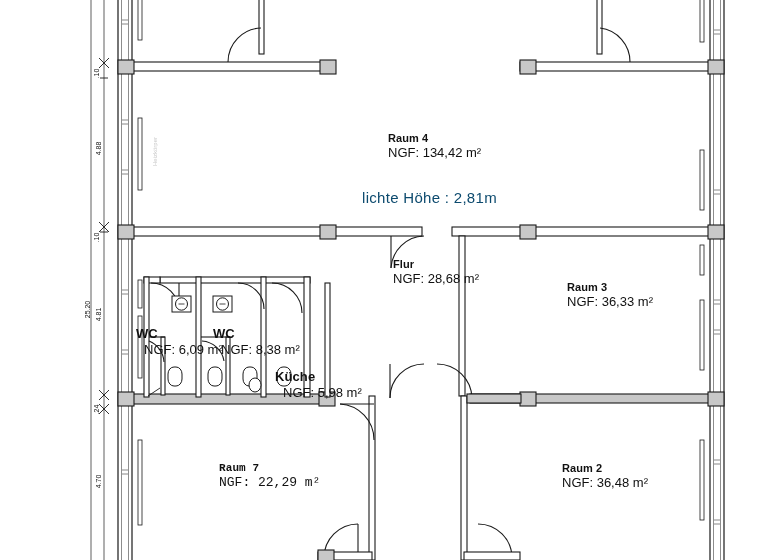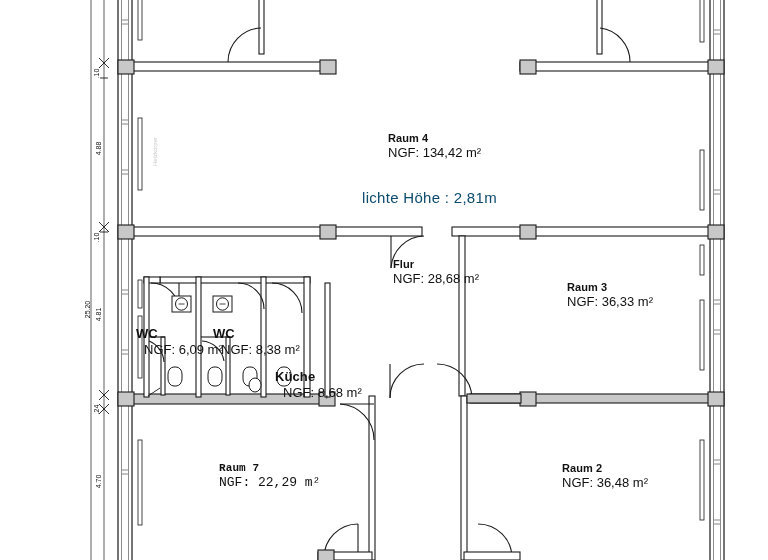--- a/index.html
+++ b/index.html
@@ -318,21 +318,21 @@
   <div class="room-area small">NGF: 6,09 m²</div>
 </div>
 
 <div class="lbl" style="left:213px;top:326px;">
   <div class="room-name small">WC</div>
   <div class="room-area small">NGF: 8,38 m²</div>
 </div>
 
 <div class="lbl" style="left:275px;top:349px;margin-top:20px;">
   <div class="room-name small">Küche</div>
-  <div class="room-area small">NGF: 8,68 m²</div>
+  <div class="room-area small">NGF: 5,98 m²</div>
 </div>
 
 <div class="dim-txt" style="left:92px;top:70px;transform:rotate(-90deg);">.10</div>
 <div class="dim-txt" style="left:92px;top:145px;transform:rotate(-90deg);">4.88</div>
 <div class="dim-txt" style="left:92px;top:234px;transform:rotate(-90deg);">.10</div>
 <div class="dim-txt" style="left:79px;top:306px;transform:rotate(-90deg);">25.20</div>
 <div class="dim-txt" style="left:92px;top:311px;transform:rotate(-90deg);">4.81</div>
 <div class="dim-txt" style="left:92px;top:406px;transform:rotate(-90deg);">.24</div>
 <div class="dim-txt" style="left:92px;top:478px;transform:rotate(-90deg);">4.70</div>
 

